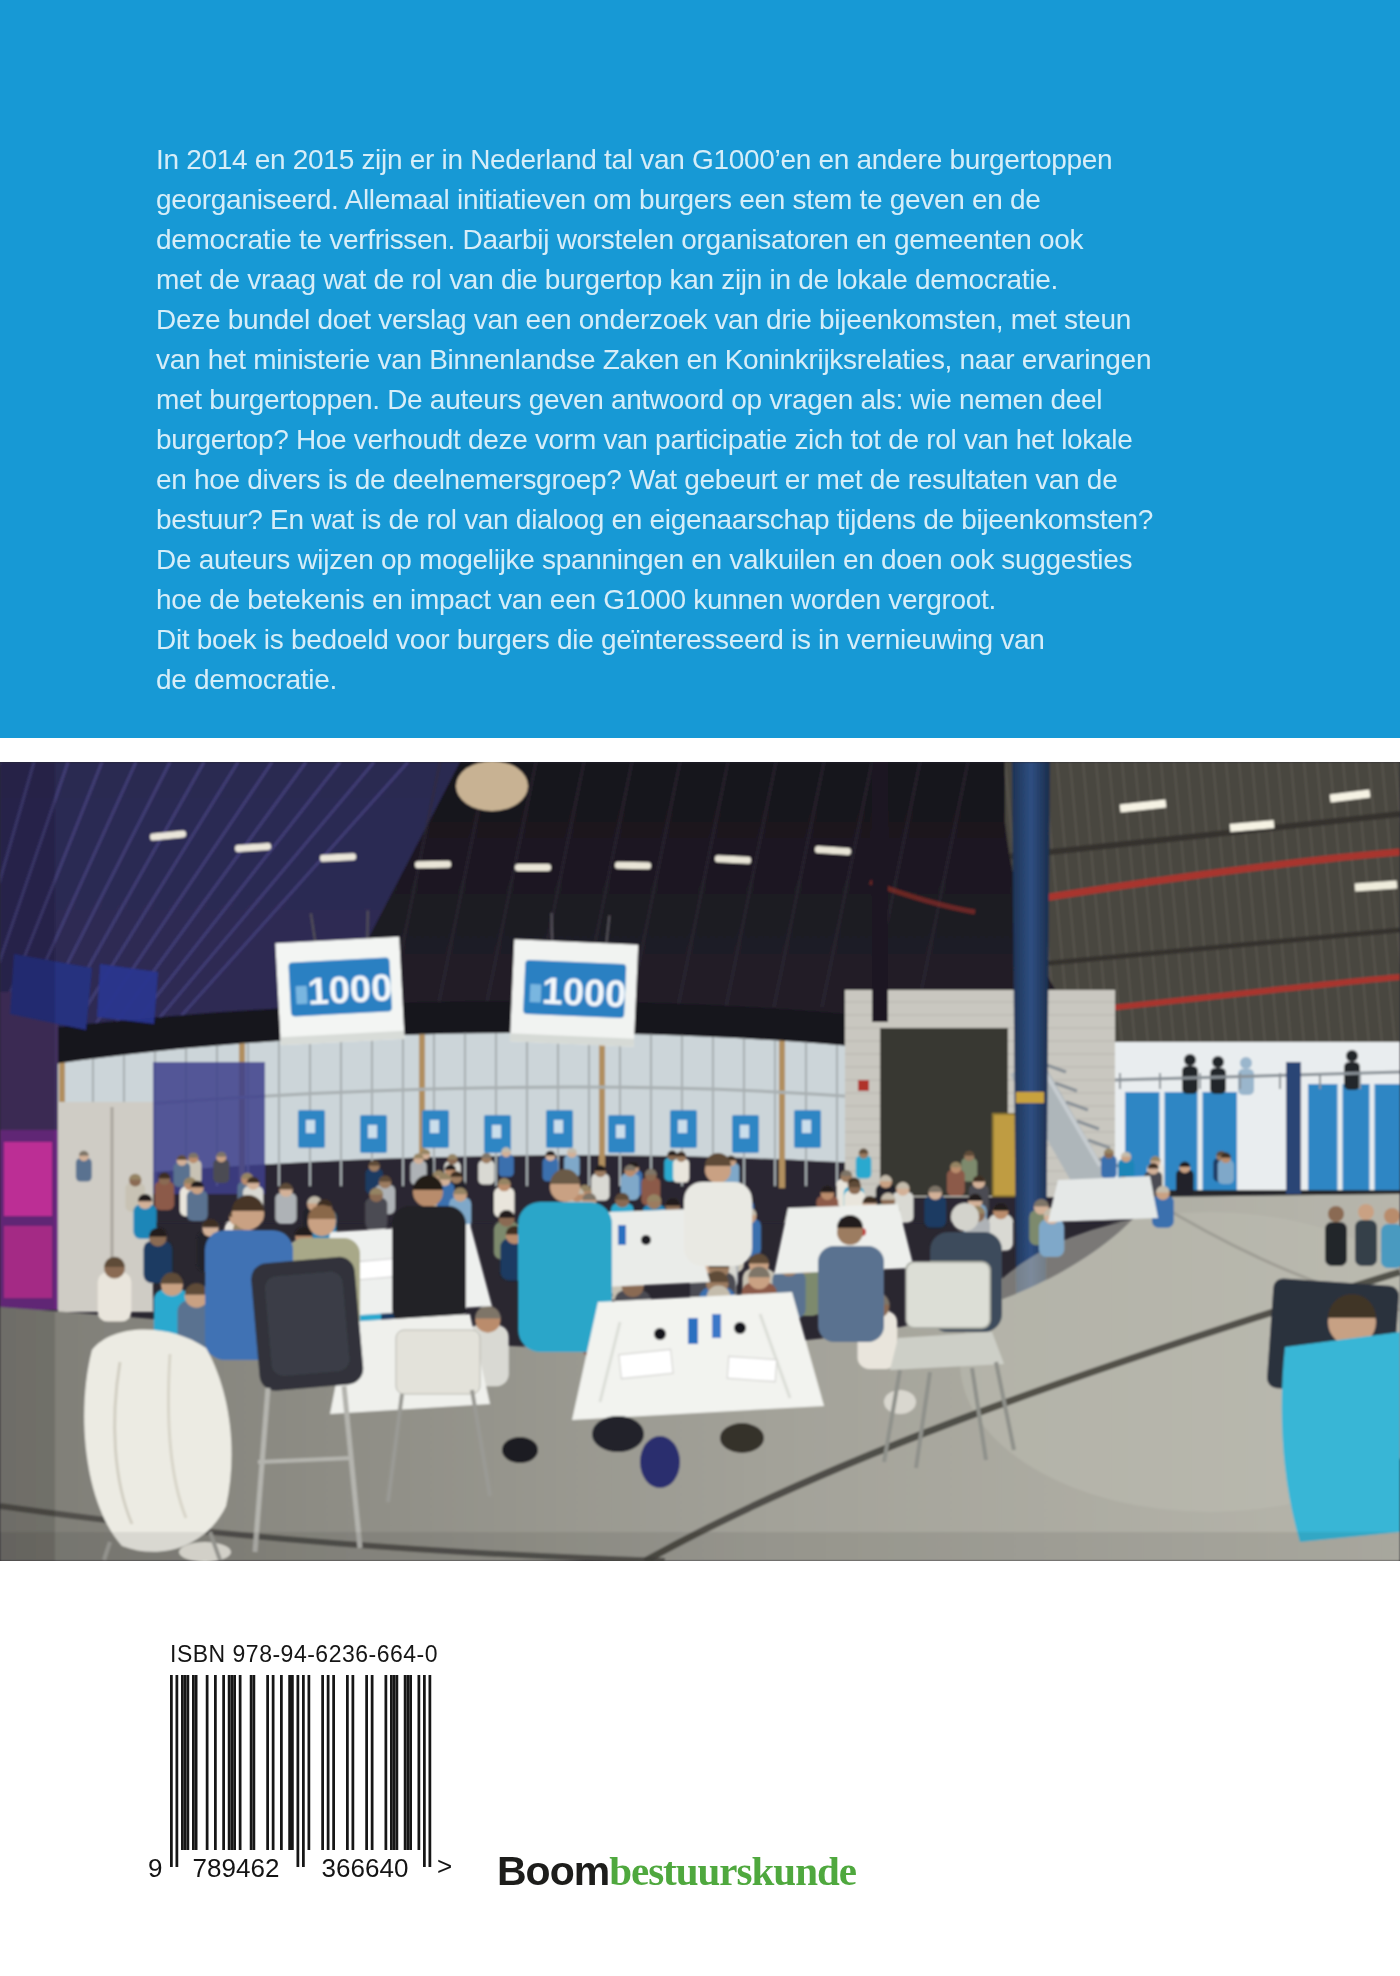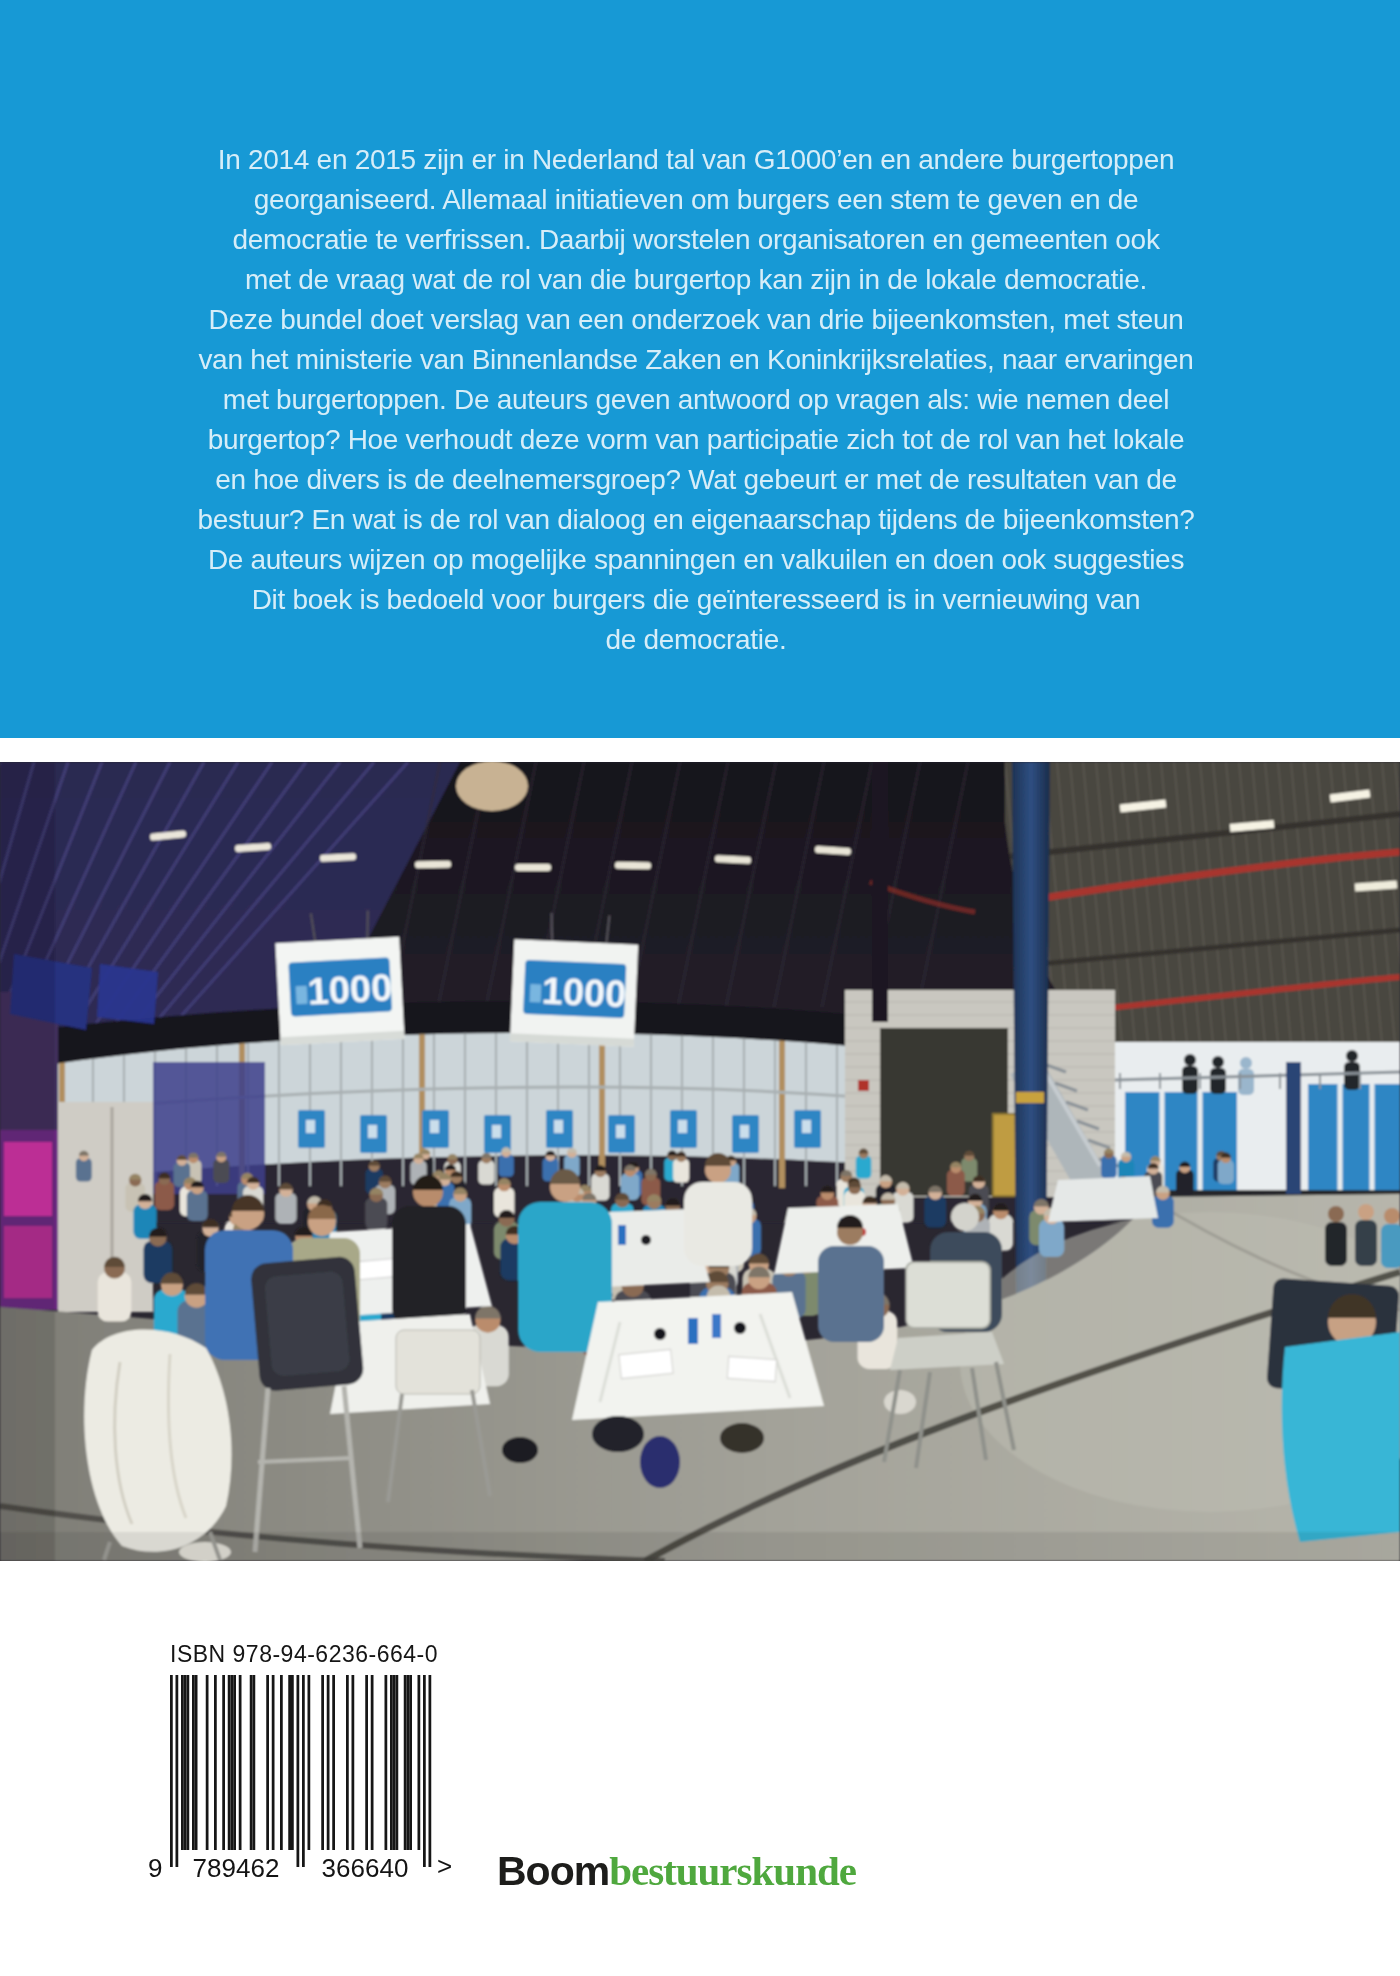--- a/index.html
+++ b/index.html
@@ -1,17 +1,17 @@
 <!DOCTYPE html>
 <html><head>
 <meta charset="utf-8">
 <style>
   html,body{margin:0;padding:0;background:#fff;}
   .page{position:relative;width:1400px;height:1976px;background:#ffffff;overflow:hidden;
-        font-family:"Liberation Sans",sans-serif;text-align:center;}
+        font-family:"Liberation Sans",sans-serif;}
   
   .cover-top{position:absolute;left:0;top:0;width:1400px;height:738px;background:#1799d5;}
   .blurb{position:absolute;left:156px;top:140px;width:1080px;}
   .blurb .line{font-size:28px;line-height:40px;letter-spacing:-0.3px;color:#d6edf8;
                font-weight:400;white-space:nowrap;}
   
   .photo-wrap{position:absolute;left:0;top:762px;width:1400px;height:799px;background:#2a2730;}
   .photo-wrap svg{display:block;}
   
   .isbn-label{position:absolute;left:170px;top:1641px;font-size:23px;letter-spacing:0.5px;
@@ -34,20 +34,21 @@
       <div class="line" style="color: rgb(214, 237, 248);">georganiseerd. Allemaal initiatieven om burgers een stem te geven en de</div>
       <div class="line" style="color: rgb(214, 237, 248);">democratie te verfrissen. Daarbij worstelen organisatoren en gemeenten ook</div>
       <div class="line" style="color: rgb(214, 237, 248);">met de vraag wat de rol van die burgertop kan zijn in de lokale democratie.</div>
       <div class="line" style="color: rgb(214, 237, 248);">Deze bundel doet verslag van een onderzoek van drie bijeenkomsten, met steun</div>
       <div class="line" style="color: rgb(214, 237, 248);">van het ministerie van Binnenlandse Zaken en Koninkrijksrelaties, naar ervaringen</div>
       <div class="line" style="color: rgb(214, 237, 248);">met burgertoppen. De auteurs geven antwoord op vragen als: wie nemen deel</div>
       <div class="line" style="color: rgb(214, 237, 248);">burgertop? Hoe verhoudt deze vorm van participatie zich tot de rol van het lokale</div>
       <div class="line" style="color: rgb(214, 237, 248);">en hoe divers is de deelnemersgroep? Wat gebeurt er met de resultaten van de</div>
       <div class="line" style="color: rgb(214, 237, 248);">bestuur? En wat is de rol van dialoog en eigenaarschap tijdens de bijeenkomsten?</div>
       <div class="line" style="color: rgb(214, 237, 248);">De auteurs wijzen op mogelijke spanningen en valkuilen en doen ook suggesties</div>
+      <div class="line" style="color: rgb(214, 237, 248);">hoe de betekenis en impact van een G1000 kunnen worden vergroot.</div>
       <div class="line" style="color: rgb(214, 237, 248);">Dit boek is bedoeld voor burgers die geïnteresseerd is in vernieuwing van</div>
       <div class="line" style="color: rgb(214, 237, 248);">de democratie.</div>
     </div>
   </section>
 
   <section class="photo-wrap">
     <svg width="1400" height="799" viewBox="0 0 1400 799">
       <defs>
         <linearGradient id="ceilG" x1="0" y1="0" x2="0" y2="1">
           <stop offset="0" stop-color="#17141c"></stop>

